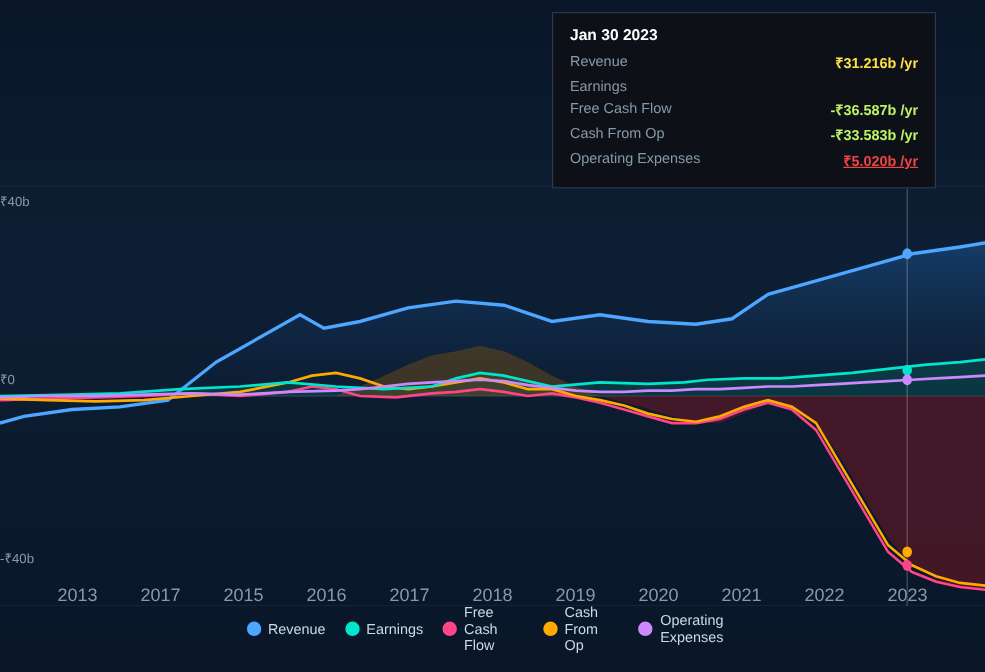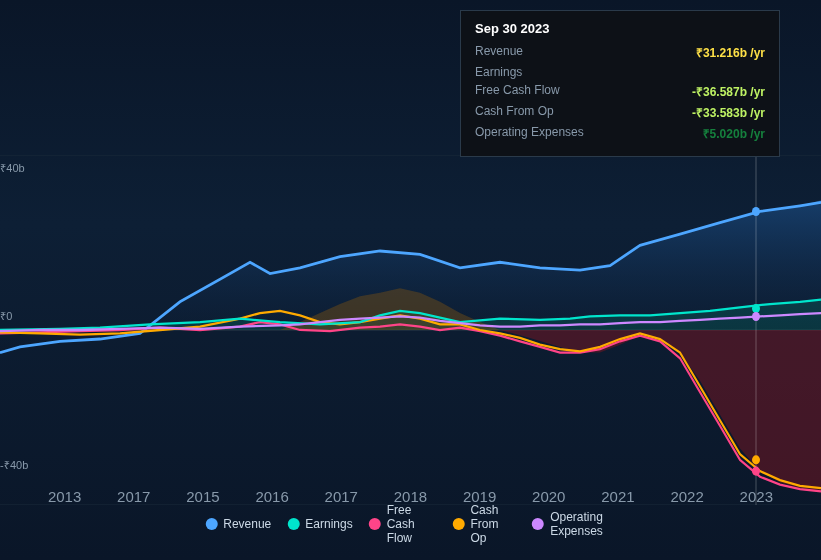--- a/index.html
+++ b/index.html
@@ -50,21 +50,21 @@
       color: #8899aa;
       min-width: 130px;
     }
 
     .tooltip-value {
       color: #fde047;
       font-weight: bold;
     }
     .tooltip-value.cyan { color: #00e5cc; }
     .tooltip-value.red { color: #bef264; }
-    .tooltip-value.green { color: #15803d; }
+    .tooltip-value.green { color: #ef4444; text-decoration: underline; }
 
     .profit-margin {
       color: #aabbcc;
       font-size: 12px;
     }
 
     .profit-margin span {
       color: #00e5cc;
       font-weight: bold;
     }
@@ -136,21 +136,21 @@
       width: 100%;
       height: 100%;
     }
   </style>
 </head>
 <body>
 
 <div class="chart-container">
 
   <div class="tooltip">
-    <div class="tooltip-title">Sep 30 2023</div>
+    <div class="tooltip-title">Jan 30 2023</div>
 
     <div class="tooltip-row">
       <span class="tooltip-label">Revenue</span>
       <span class="tooltip-value">₹31.216b /yr</span>
     </div>
 
     <div class="tooltip-row">
       <span class="tooltip-label">Earnings</span>
     </div>
 

